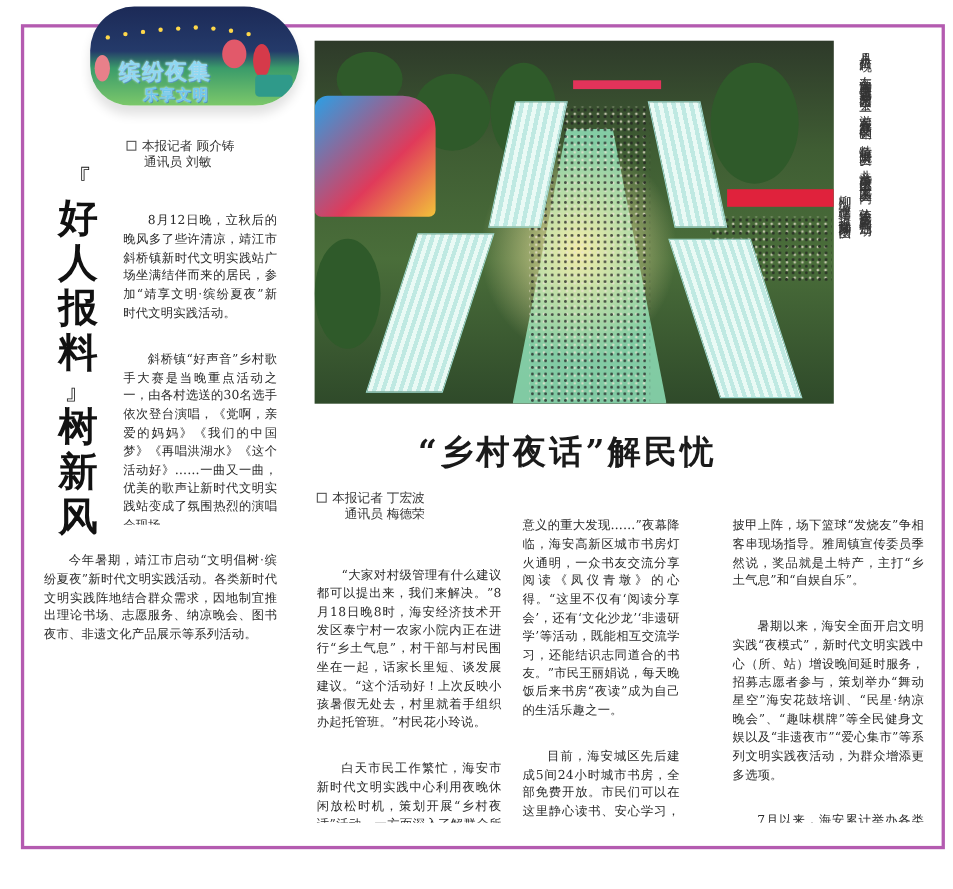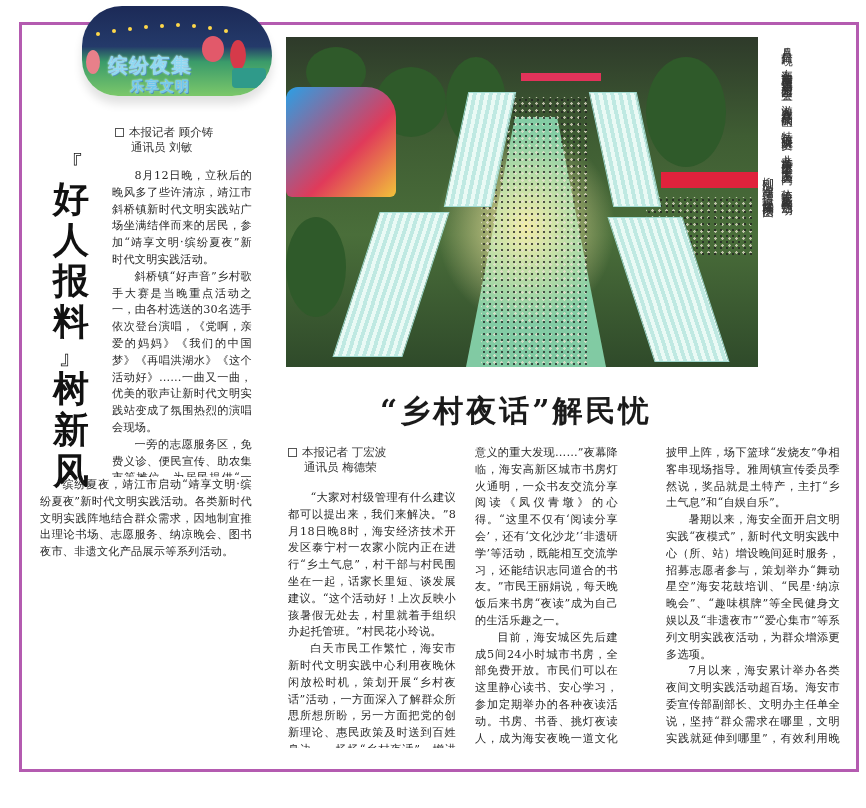--- a/index.html
+++ b/index.html
@@ -44,21 +44,21 @@
     color: #111; text-align: center;
   }
   .vhead span { display: block; }
   .vhead .q { font-size: 26px; line-height: 26px; font-weight: normal; }
 
   
   .col {
     position: absolute; font-size: 11.2px; line-height: 16.8px; color: #2a2a2a;
     font-family: "DejaVu Serif", serif; text-align: justify; letter-spacing: 0.2px;
   }
-  .col p { text-indent: 2em; }
+  .col p { text-indent: 2em; margin-top: 25px; }
   .col p.noindent { text-indent: 0; }
 
   
   .photo {
     position: absolute; left: 286px; top: 37px; width: 472px; height: 330px; overflow: hidden;
     background: linear-gradient(180deg, #2e3a2a 0%, #3f5d33 30%, #4a6e3a 60%, #2f4a2a 100%);
   }
   .photo .tent { position: absolute; background: repeating-linear-gradient(90deg, #eafaf5 0 4px, #bfe9e2 4px 8px); border: 1px solid #9fd9cf; }
   .photo .glow { position: absolute; background: radial-gradient(ellipse, rgba(255,240,170,0.9), rgba(255,220,120,0) 70%); }
   .photo .path { position: absolute; background: #8fe0b8; opacity: 0.85; }
@@ -122,21 +122,21 @@
   <span>风</span>
 </div>
 
 <div class="col" style="left:112px;top:168px;width:140px;height:309px;overflow:hidden;">
   <p>8月12日晚，立秋后的晚风多了些许清凉，靖江市斜桥镇新时代文明实践站广场坐满结伴而来的居民，参加“靖享文明·缤纷夏夜”新时代文明实践活动。</p>
   <p>斜桥镇“好声音”乡村歌手大赛是当晚重点活动之一，由各村选送的30名选手依次登台演唱，《党啊，亲爱的妈妈》《我们的中国梦》《再唱洪湖水》《这个活动好》……一曲又一曲，优美的歌声让新时代文明实践站变成了氛围热烈的演唱会现场。</p>
   <p>一旁的志愿服务区，免费义诊、便民宣传、助农集市等摊位，为居民提供“一站式”服务，市民“赶集”逛摊位、享服务，在欢声笑语中感受文明新风。“好人报料站”摊位前格外热闹。“我们镇的美食夜市上，有个摊主前阵子歇业一段时间，后来才听说他去涿州参加抗洪救援了。”居民陈美珍打开话匣子。“我们小区的老陈也是热心人，经常去敬老院帮忙，还资助几名贫困学生。”大家你一言我一语，争相点赞身边的凡人善举。“我们鼓励大家用身边人说身边事的方式，营造见贤思齐、爱心传递的良好风气。”斜桥镇党群工作局工作人员袁艺介绍。</p>
 </div>
 
 <div class="col" style="left:40px;top:477px;width:212px;height:270px;overflow:hidden;">
-  <p>缤纷夏夜，靖江市启动“靖享文明·缤纷夏夜”新时代文明实践活动。各类新时代文明实践阵地结合群众需求，因地制宜推出理论书场、志愿服务、纳凉晚会、图书夜市、非遗文化产品展示等系列活动。</p>
+  <p>今年暑期，靖江市启动“文明倡树·缤纷夏夜”新时代文明实践活动。各类新时代文明实践阵地结合群众需求，因地制宜推出理论书场、志愿服务、纳凉晚会、图书夜市、非遗文化产品展示等系列活动。</p>
 </div>
 
 <div class="photo" title="海安市雅周镇首届乡村游园会夜景航拍">
   <div class="tree" style="left:20px;top:10px;width:60px;height:50px;"></div>
   <div class="tree" style="left:90px;top:30px;width:70px;height:70px;"></div>
   <div class="tree" style="left:160px;top:20px;width:60px;height:90px;"></div>
   <div class="tree" style="left:360px;top:20px;width:80px;height:110px;"></div>
   <div class="tree" style="left:0px;top:180px;width:60px;height:100px;"></div>
   <div class="arch" style="left:235px;top:36px;width:80px;height:8px;"></div>
   <div class="bouncy" style="left:0px;top:50px;width:110px;height:110px;"></div>
@@ -149,21 +149,21 @@
   <div class="tent" style="left:315px;top:55px;width:48px;height:115px;transform:skewX(12deg);"></div>
   <div class="tent" style="left:70px;top:175px;width:70px;height:145px;transform:skewX(-18deg);"></div>
   <div class="tent" style="left:345px;top:180px;width:75px;height:145px;transform:skewX(18deg);"></div>
 </div>
 
 <div class="vcaption" style="left:778px;height:290px;">八月十八日晚，在海安市雅周镇首届乡村游园会上，游客在农产品展销区、特色演出观赏区、儿童游乐项目区等七大主题区内，体验丰富多彩的特色活动。</div>
 <div class="vcaption" style="left:759px;top:168px;height:200px;">柳刚 濮端建 摄（视觉江苏网供图）</div>
 
 <div class="headline">“乡村夜话”解民忧</div>
 
-<div class="byline" style="left:288px;top:445px;">
+<div class="byline" style="left:288px;top:445px;text-align:right;">
   <div><span class="box"></span><span>本报记者 丁宏波</span></div>
   <div class="indent"><span>通讯员 梅德荣</span></div>
 </div>
 
 <div class="col" style="left:288px;top:490px;width:168px;height:258px;overflow:hidden;">
   <p>“大家对村级管理有什么建议都可以提出来，我们来解决。”8月18日晚8时，海安经济技术开发区泰宁村一农家小院内正在进行“乡土气息”，村干部与村民围坐在一起，话家长里短、谈发展建议。“这个活动好！上次反映小孩暑假无处去，村里就着手组织办起托管班。”村民花小玲说。</p>
   <p>白天市民工作繁忙，海安市新时代文明实践中心利用夜晚休闲放松时机，策划开展“乡村夜话”活动，一方面深入了解群众所思所想所盼，另一方面把党的创新理论、惠民政策及时送到百姓身边。一场场“乡村夜话”，增进了邻里关系、干群关系，成为海安基层治理、民主议事的生动实践。</p>
 
 </div>
 <div class="col" style="left:475px;top:445px;width:143px;height:303px;overflow:hidden;">

